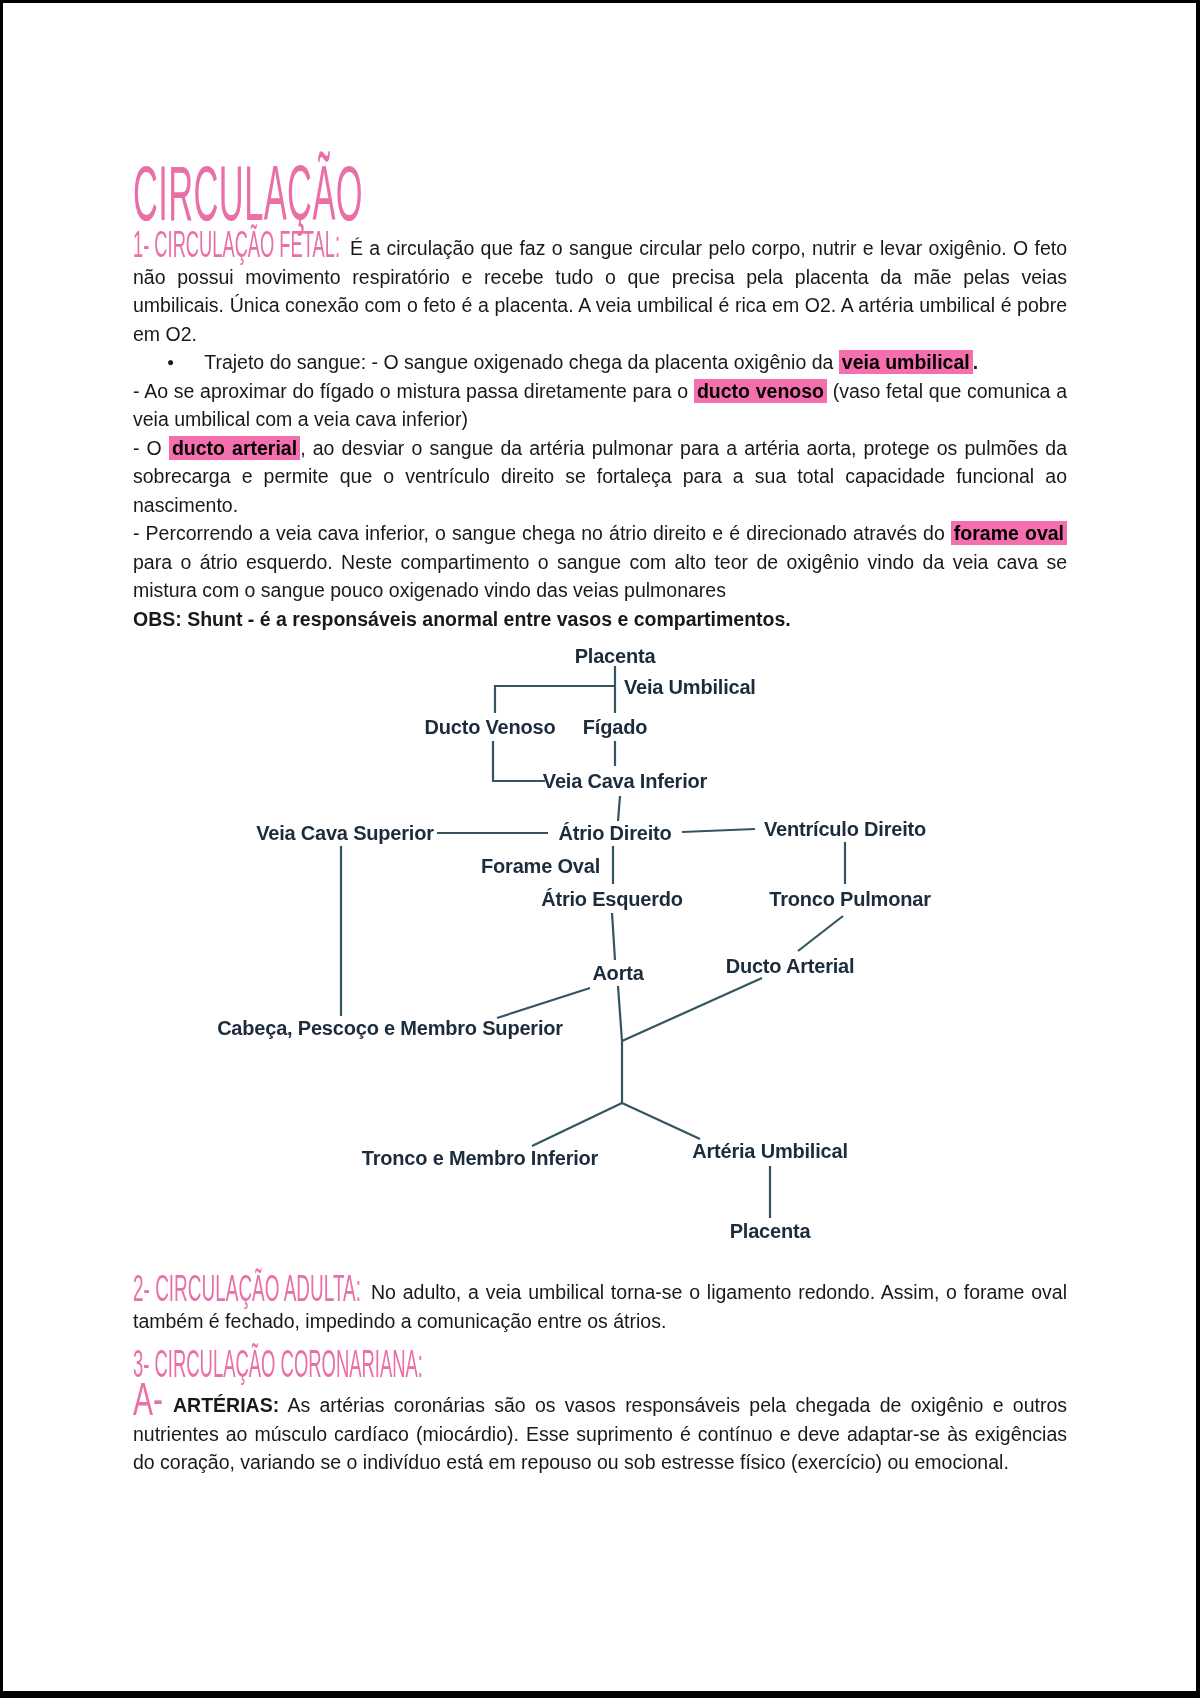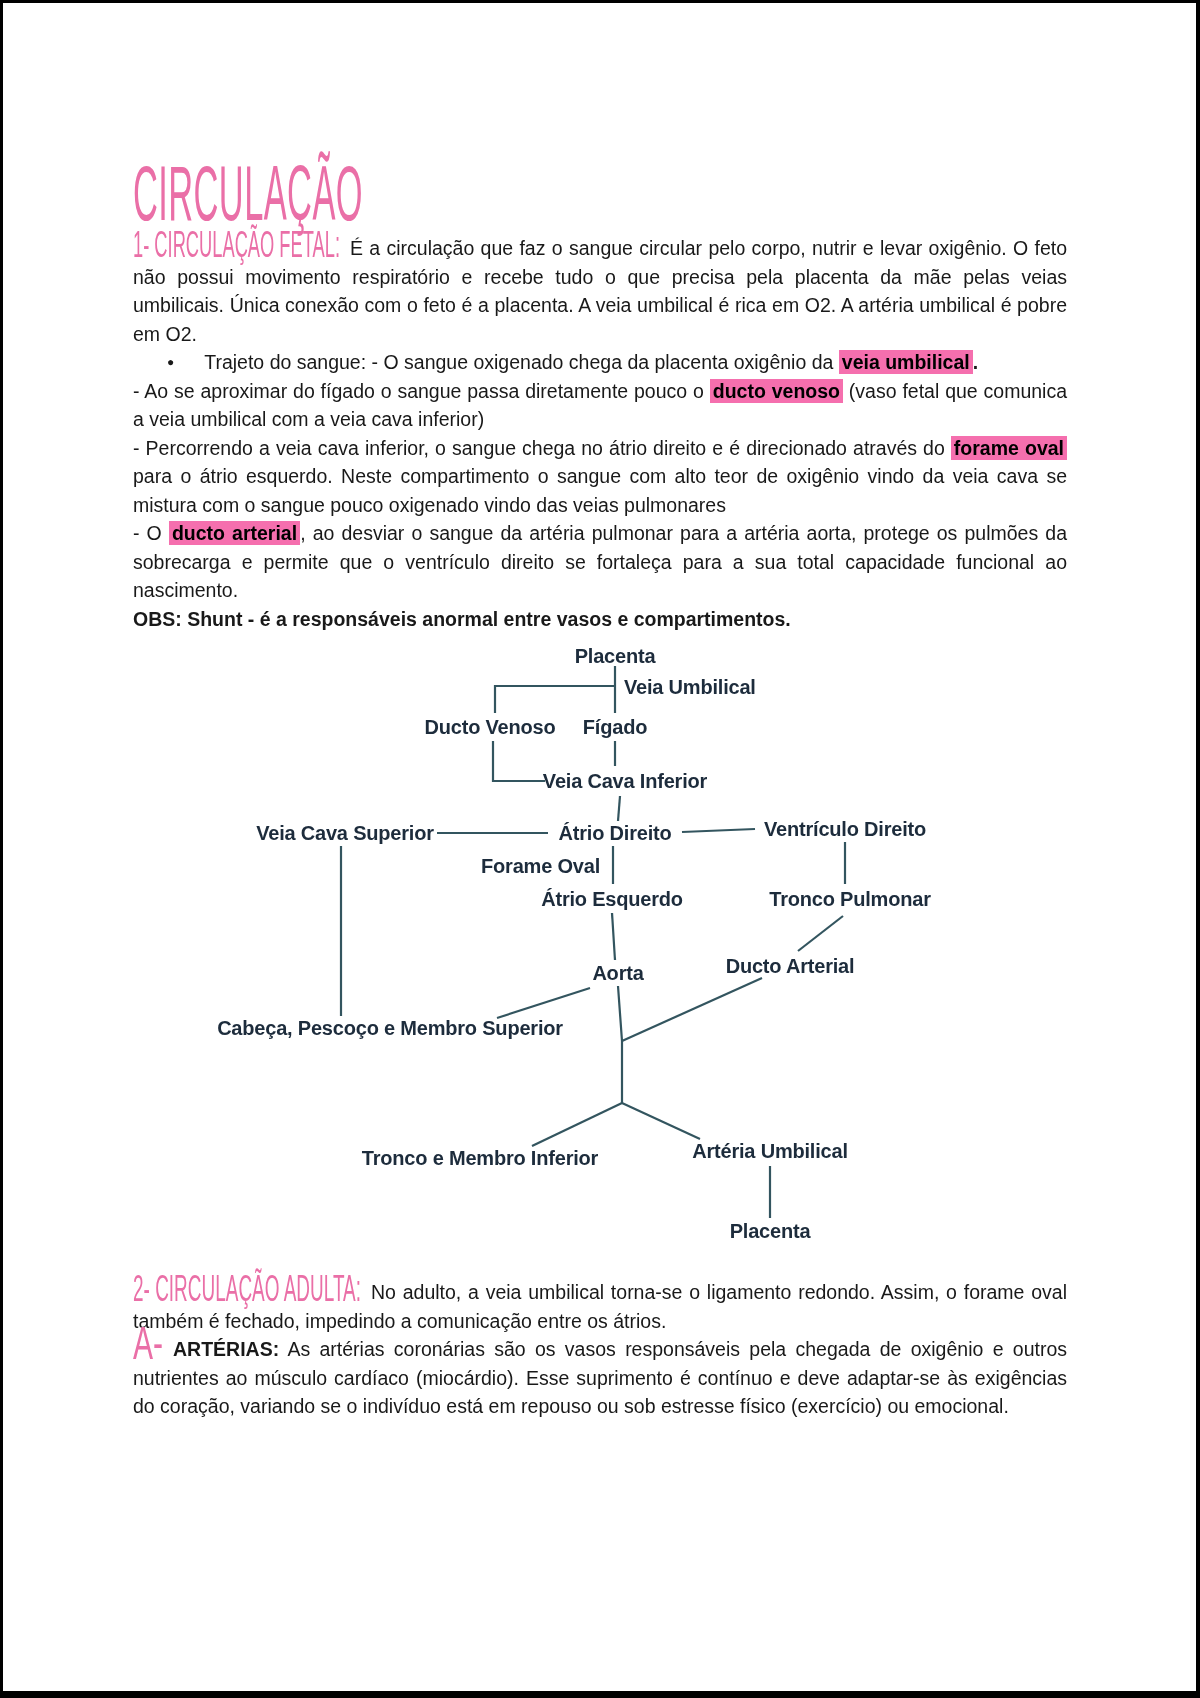--- a/index.html
+++ b/index.html
@@ -44,25 +44,25 @@
   <div class="title-wrap">
     <span class="hand title-hand" style="transform: scaleX(0.441102);">CIRCULAÇÃO</span>
   </div>
 
   <p class="body jst sec1">
     <span class="hw" style="width:207px"><span class="hand hand-s" style="transform: scaleX(0.508073);">1- CIRCULAÇÃO FETAL:</span></span><span><span>É a circulação que faz o sangue circular pelo corpo, nutrir e levar oxigênio. O feto não possui movimento respiratório e recebe tudo o que precisa pela placenta da mãe pelas veias umbilicais. Única conexão com o feto é a placenta. A veia umbilical é rica em O2. A artéria umbilical é pobre em O2.</span></span>
   </p>
 
   <p class="body"><span class="seg-dot">●</span><span>Trajeto do sangue: - O sangue oxigenado chega da placenta oxigênio da </span><span class="seg-hl">veia umbilical</span><span class="seg-b">.</span></p>
 
-  <p class="body jst"><span>- Ao se aproximar do fígado o sangue passa diretamente pouco o </span><span class="seg-hl">ducto venoso</span><span> (vaso fetal que comunica a veia umbilical com a veia cava inferior)</span></p>
+  <p class="body jst"><span>- Ao se aproximar do fígado o mistura passa diretamente para o </span><span class="seg-hl">ducto venoso</span><span> (vaso fetal que comunica a veia umbilical com a veia cava inferior)</span></p>
+
+  <p class="body jst"><span>- O </span><span class="seg-hl">ducto arterial</span><span>, ao desviar o sangue da artéria pulmonar para a artéria aorta, protege os pulmões da sobrecarga e permite que o ventrículo direito se fortaleça para a sua total capacidade funcional ao nascimento.</span></p>
 
   <p class="body jst"><span>- Percorrendo a veia cava inferior, o sangue chega no átrio direito e é direcionado através do </span><span class="seg-hl">forame oval</span><span> para o átrio esquerdo. Neste compartimento o sangue com alto teor de oxigênio vindo da veia cava se mistura com o sangue pouco oxigenado vindo das veias pulmonares</span></p>
-
-  <p class="body jst"><span>- O </span><span class="seg-hl">ducto arterial</span><span>, ao desviar o sangue da artéria pulmonar para a artéria aorta, protege os pulmões da sobrecarga e permite que o ventrículo direito se fortaleça para a sua total capacidade funcional ao nascimento.</span></p>
 
   <p class="body"><span class="seg-b">OBS: Shunt - é a responsáveis anormal entre vasos e compartimentos.</span></p>
 
   <div class="diagram">
     <svg width="1200" height="645" viewBox="0 0 1200 645" xmlns="http://www.w3.org/2000/svg">
         <polyline points="615,33 615,80"></polyline>
         <polyline points="495,80 495,53 615,53"></polyline>
         <polyline points="493,108 493,148 545,148"></polyline>
         <polyline points="615,108 615,133"></polyline>
         <polyline points="620,163 618,188"></polyline>
@@ -96,19 +96,22 @@
         <text x="480" y="532" text-anchor="middle">Tronco e Membro Inferior</text>
         <text x="770" y="525" text-anchor="middle">Artéria Umbilical</text>
         <text x="770" y="605" text-anchor="middle">Placenta</text>
       </svg>
   </div>
 
   <p class="body jst">
     <span class="hw" style="width:228px"><span class="hand hand-s" style="transform: scaleX(0.526844);">2- CIRCULAÇÃO ADULTA:</span></span><span><span>No adulto, a veia umbilical torna-se o ligamento redondo. Assim, o forame oval também é fechado, impedindo a comunicação entre os átrios.</span></span>
   </p>
 
+  <div class="h3-wrap">
+    <span class="hand hand-h3" style="transform: scaleX(0.485318);">3- CIRCULAÇÃO CORONARIANA:</span>
+  </div>
 
   <p class="body jst secA">
     <span class="hw" style="width:30px"><span class="hand hand-a" style="transform: scaleX(0.652174);">A-</span></span><span><span class="seg-b">ARTÉRIAS:</span><span> As artérias coronárias são os vasos responsáveis pela chegada de oxigênio e outros nutrientes ao músculo cardíaco (miocárdio). Esse suprimento é contínuo e deve adaptar-se às exigências do coração, variando se o indivíduo está em repouso ou sob estresse físico (exercício) ou emocional.</span></span>
   </p>
 
 
 </div>
 
 </body></html>

